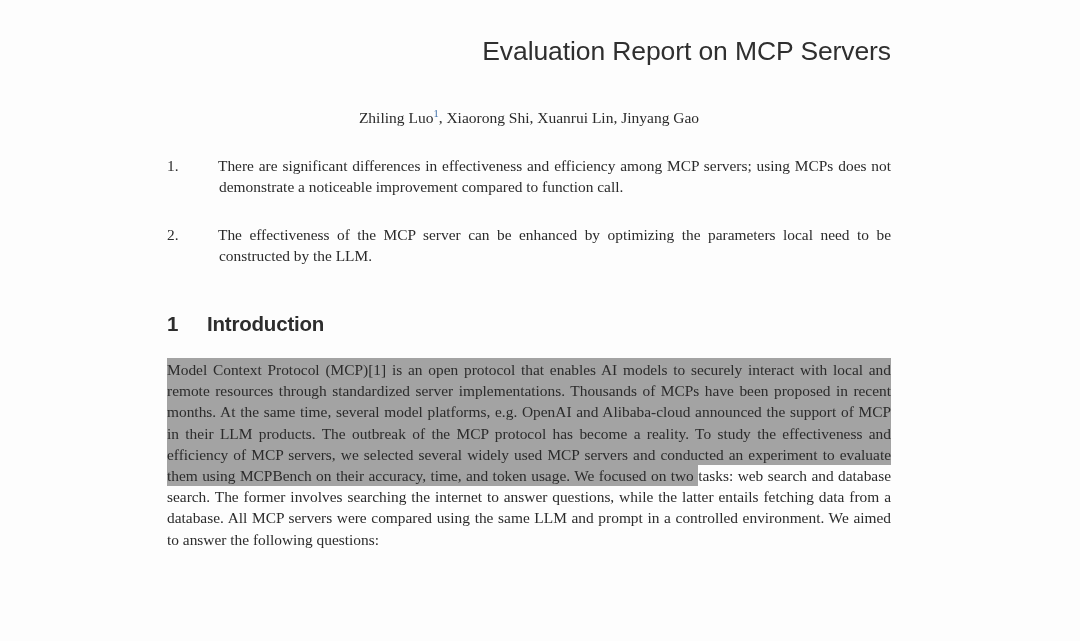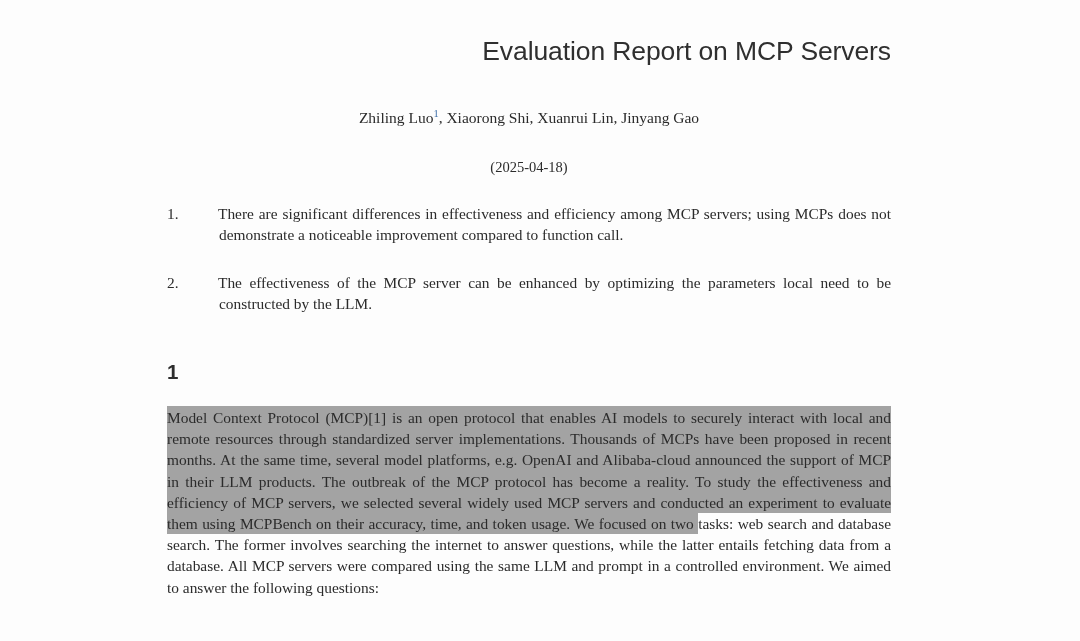--- a/index.html
+++ b/index.html
@@ -143,34 +143,34 @@
 </head>
 <body>
 
 <div class="page">
   <div class="column">
 
     <h1 class="doc-title">Evaluation Report on MCP Servers</h1>
 
     <p class="authors"><span>Zhiling Luo</span><span class="sup">1</span><span>, Xiaorong Shi, Xuanrui Lin, Jinyang Gao</span></p>
 
-    <p class="docdate">(2025-04-18)</p>
 
 
     <ol class="summary-list">
       <li>
         <span class="marker">1.</span>
         <span class="li-text">There are significant differences in effectiveness and efficiency among MCP servers; using MCPs does not demonstrate a noticeable improvement compared to function call.</span>
       </li>
       <li>
         <span class="marker">2.</span>
         <span class="li-text">The effectiveness of the MCP server can be enhanced by optimizing the parameters local need to be constructed by the LLM.</span>
       </li>
     </ol>
 
     <h2 class="h-section h-intro">
       <span class="num">1</span>
+      <span>Introduction</span>
     </h2>
 
     <p class="para"><span class="hl">Model Context Protocol (MCP)[1] is an open protocol that enables AI models to securely interact with local and remote resources through standardized server implementations. Thousands of MCPs have been proposed in recent months. At the same time, several model platforms, e.g. OpenAI and Alibaba-cloud announced the support of MCP in their LLM products. The outbreak of the MCP protocol has become a reality. To study the effectiveness and efficiency of MCP servers, we selected several widely used MCP servers and conducted an experiment to evaluate them using MCPBench on their accuracy, time, and token usage. We focused on two </span><span>tasks: web search and database search. The former involves searching the internet to answer questions, while the latter entails fetching data from a database. All MCP servers were compared using the same LLM and prompt in a controlled environment. We aimed to answer the following questions:</span></p>
 
   </div>
 </div>
 
 </body></html>

